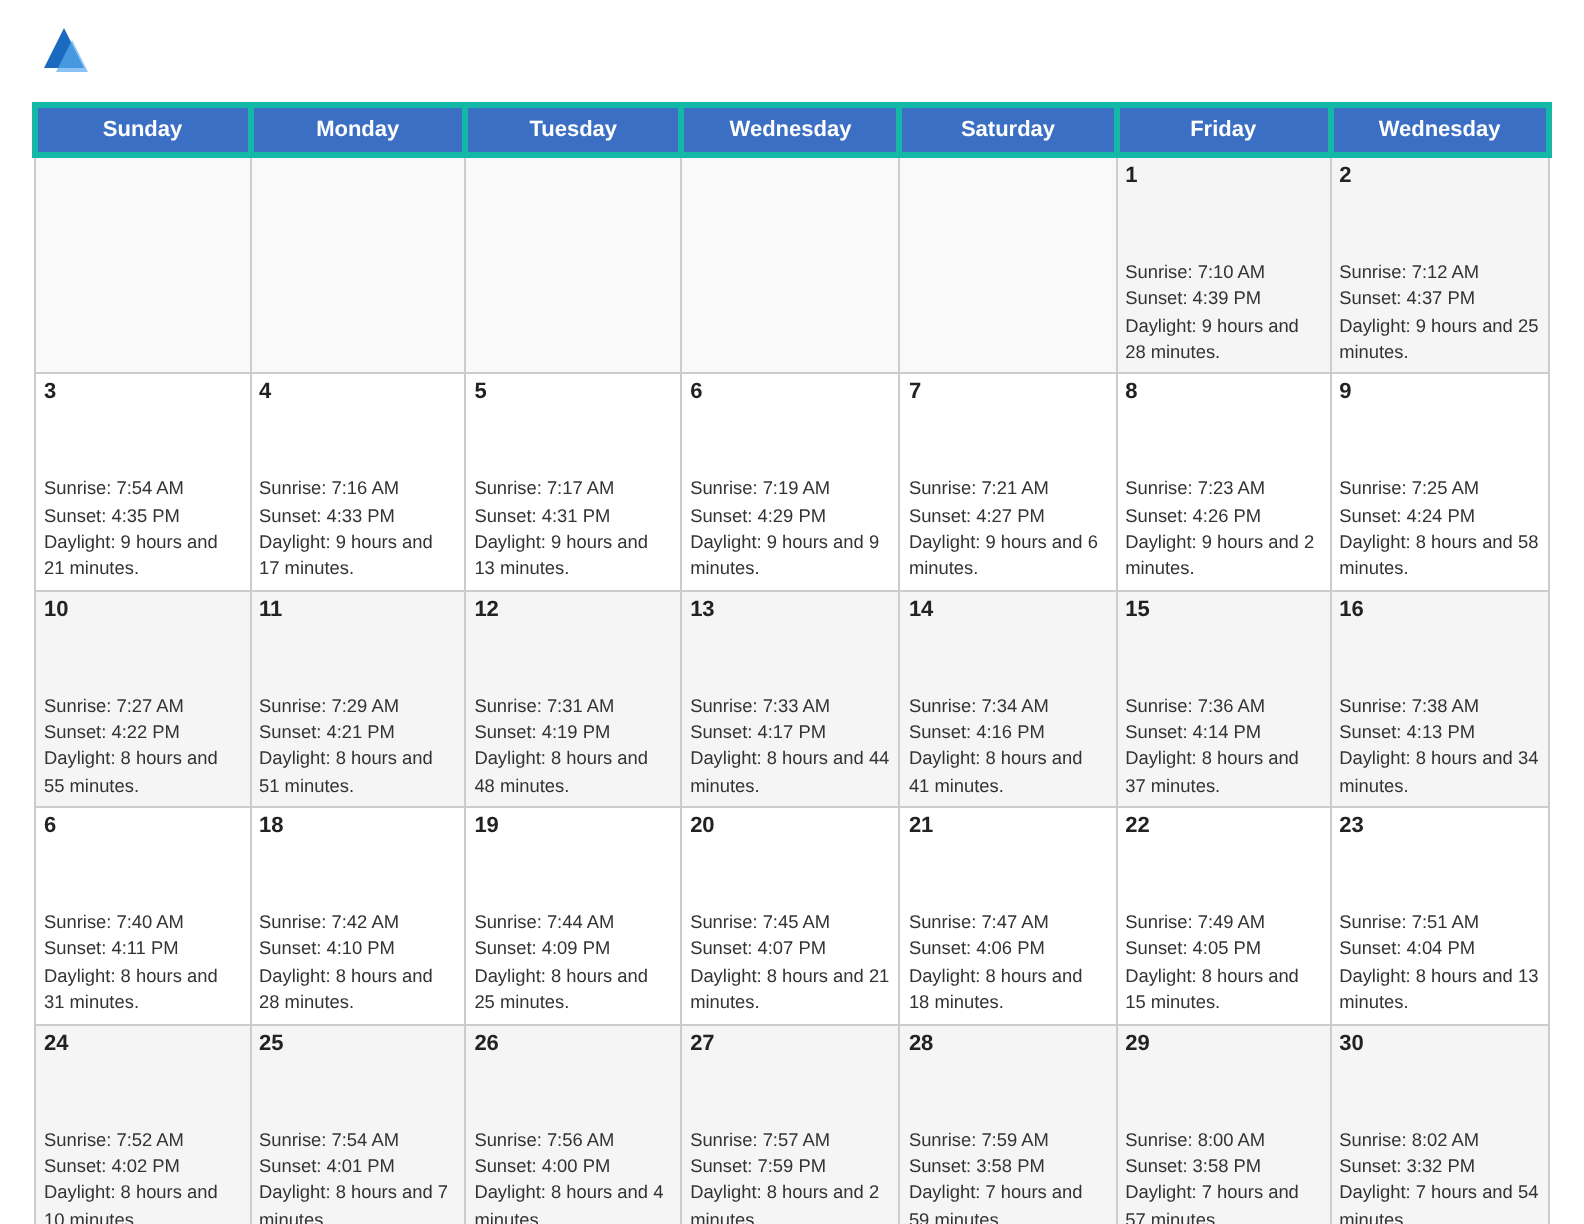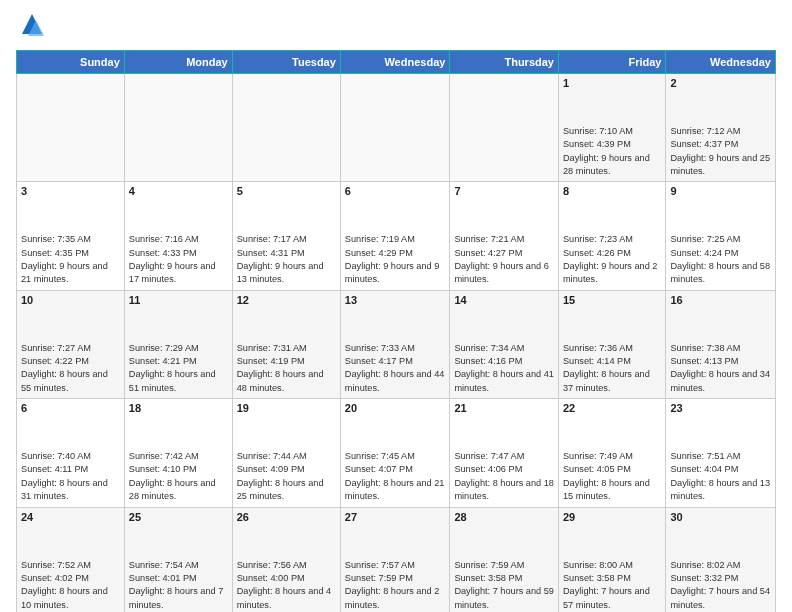--- a/index.html
+++ b/index.html
@@ -49,24 +49,24 @@
     }
     .calendar {
       width: 100%;
       border-collapse: collapse;
       font-size: 10px;
     }
     .calendar th {
       background: #3a6fc4;
       color: #fff;
       padding: 5px 4px;
-      text-align: right;
+      text-align: center;
       font-size: 11px;
       font-weight: 600;
-      border: 1px solid #14b8a6;
+      border: 3px solid #14b8a6;
     }
     .calendar td {
       border: 1px solid #ccc;
       vertical-align: top;
       padding: 3px 4px;
       width: 113px;
       height: 78px;
       background: #fff;
     }
     .calendar tr:nth-child(odd) td {
@@ -117,21 +117,21 @@
     </div>
   </div>
 
   <table class="calendar">
     <thead>
       <tr>
       <th>Sunday</th>
           <th>Monday</th>
           <th>Tuesday</th>
           <th>Wednesday</th>
-          <th>Thursday</th>
+          <th>Saturday</th>
           <th>Friday</th>
           <th>Wednesday</th>
         </tr>
     </thead>
     <tbody id="calendar-body">
     <tr>
           <td class="empty-cell"></td>
           <td class="empty-cell"></td>
           <td class="empty-cell"></td>
           <td class="empty-cell"></td>
@@ -147,21 +147,21 @@
             <span class="day-num">2</span>
             <div class="day-info">Sunrise: 7:12 AM
 Sunset: 4:37 PM
 Daylight: 9 hours
 and 25 minutes.</div>
           </td>
         </tr>
         <tr>
           <td>
             <span class="day-num">3</span>
-            <div class="day-info">Sunrise: 7:35 AM
+            <div class="day-info">Sunrise: 7:54 AM
 Sunset: 4:35 PM
 Daylight: 9 hours
 and 21 minutes.</div>
           </td>
           <td>
             <span class="day-num">4</span>
             <div class="day-info">Sunrise: 7:16 AM
 Sunset: 4:33 PM
 Daylight: 9 hours
 and 17 minutes.</div>

